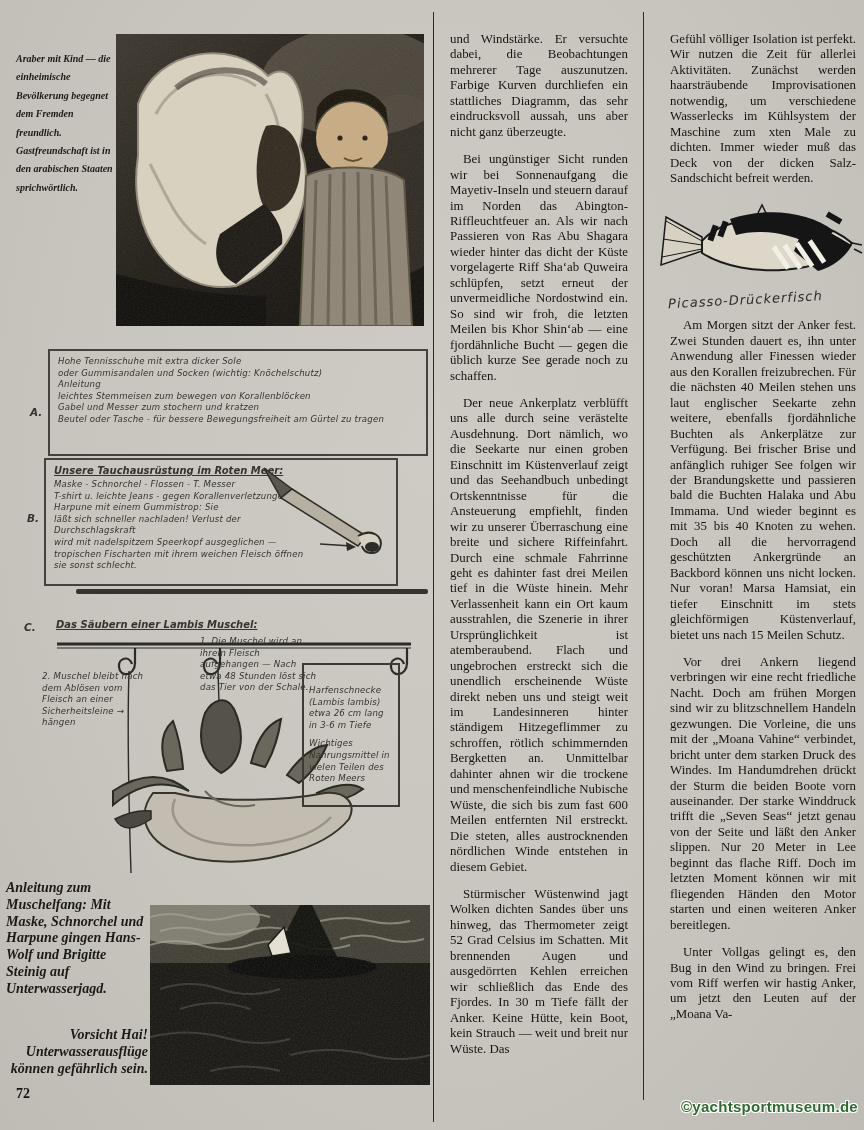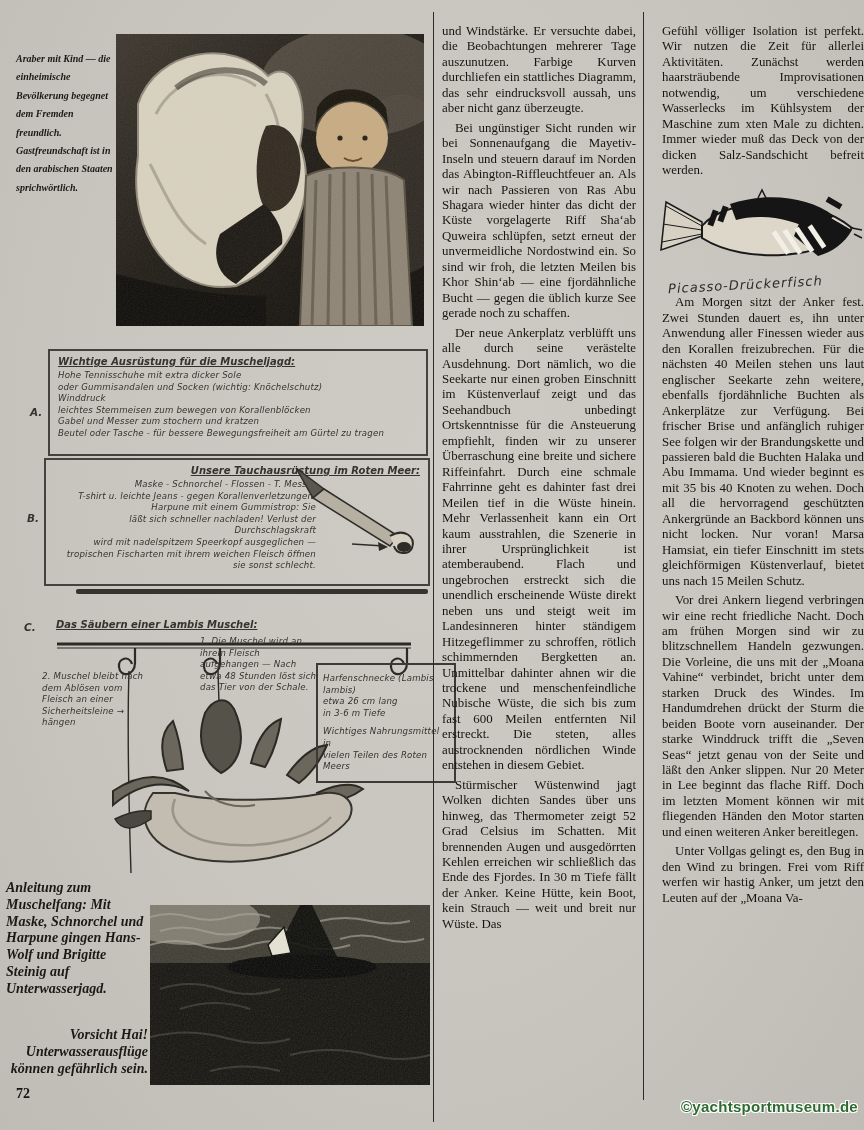--- a/index.html
+++ b/index.html
@@ -21,35 +21,35 @@
   .photo-arab{left:116px;top:34px;width:308px;height:292px;}
   .photo-water{left:150px;top:905px;width:280px;height:180px;}
 
   
   .hw{font-family:"DejaVu Sans", sans-serif;font-style:italic;color:#35332d;}
   .hw-small{font-size:8.6px;line-height:11.6px;letter-spacing:.2px;}
   .hw-title{font-size:10px;font-weight:700;text-decoration:underline;margin-bottom:3px;}
   .margin-letter{font-size:10.5px;font-weight:700;}
   .sketch-box{border:2px solid #44423c;background:transparent;padding:5px 8px;box-sizing:border-box;}
   .box-a{left:48px;top:349px;width:380px;height:107px;}
-  .box-b{left:44px;top:458px;width:386px;height:128px;text-align:right;}
+  .box-b{left:44px;top:458px;width:354px;height:128px;}
   .box-b .hw-lines{width:262px;}
   .gap-top{margin-top:7px;}
   .separator-bar{left:76px;top:589px;width:352px;height:5px;background:#35332e;border-radius:2px;}
   .c-title{left:56px;top:619px;font-size:10px;font-weight:700;text-decoration:underline;}
   .shell-area{left:55px;top:641px;width:362px;height:240px;}
   .note-left{left:42px;top:671px;width:107px;}
   .note-top{left:200px;top:636px;width:120px;}
-  .info-box{left:302px;top:663px;width:140px;border:2px solid #3c3a34;padding:8px 5px;box-sizing:border-box;margin-left:14px;}
+  .info-box{left:302px;top:663px;width:98px;border:2px solid #3c3a34;padding:20px 5px;box-sizing:border-box;}
   .harpoon-wrap{position:absolute;right:4px;top:2px;width:138px;height:96px;}
 
   
   .col{font-size:12.9px;line-height:15.45px;text-align:justify;overflow:hidden;
        -webkit-hyphens:auto;hyphens:auto;}
-  .col p{margin:4px;}
+  .col p{margin:12px;}
   .col p.indent{text-indent:13px;}
   .col2{left:438px;top:20px;width:202px;height:1100px;}
   .col3{left:658px;top:20px;width:210px;height:1075px;}
   .vrule{width:1px;background:#2d2b27;}
   .rule-a{left:433px;top:12px;height:1110px;}
   .rule-b{left:643px;top:12px;height:1088px;}
 
   
   .fish-block{margin:5px 0 4px;}
   .fish-caption{font-family:"DejaVu Sans", sans-serif;font-style:italic;font-size:13px;
@@ -104,24 +104,23 @@
         <line x1="256" y1="140" x2="260" y2="292"></line>
           <line x1="270" y1="142" x2="276" y2="292"></line>
       </g>
       <path d="M0,240 C40,250 90,262 150,262 L150,292 L0,292 Z" fill="#0d0b08"></path>
       <rect width="308" height="292" filter="url(#grain)"></rect>
     </svg>
   </div>
 
   <div class="abs hw margin-letter" style="left:30px;top:406px;">A.</div>
   <div class="abs sketch-box box-a">
-    <div class="hw hw-title">Wichtige Ausrüstung für die Muscheljagd:</div>
     <div class="hw hw-small">Hohe Tennisschuhe mit extra dicker Sole</div>
     <div class="hw hw-small">oder Gummisandalen und Socken (wichtig: Knöchelschutz)</div>
-    <div class="hw hw-small">Winddruck</div>
+    <div class="hw hw-small">Anleitung</div>
     <div class="hw hw-small">leichtes Stemmeisen zum bewegen von Korallenblöcken</div>
     <div class="hw hw-small">Gabel und Messer zum stochern und kratzen</div>
     <div class="hw hw-small">Beutel oder Tasche - für bessere Bewegungsfreiheit am Gürtel zu tragen</div>
   </div>
 
   <div class="abs hw margin-letter" style="left:27px;top:512px;">B.</div>
   <div class="abs sketch-box box-b">
     <div class="hw hw-title">Unsere Tauchausrüstung im Roten Meer:</div>
     <div class="hw-lines">
       <div class="hw hw-small">Maske - Schnorchel - Flossen - T. Messer</div>

